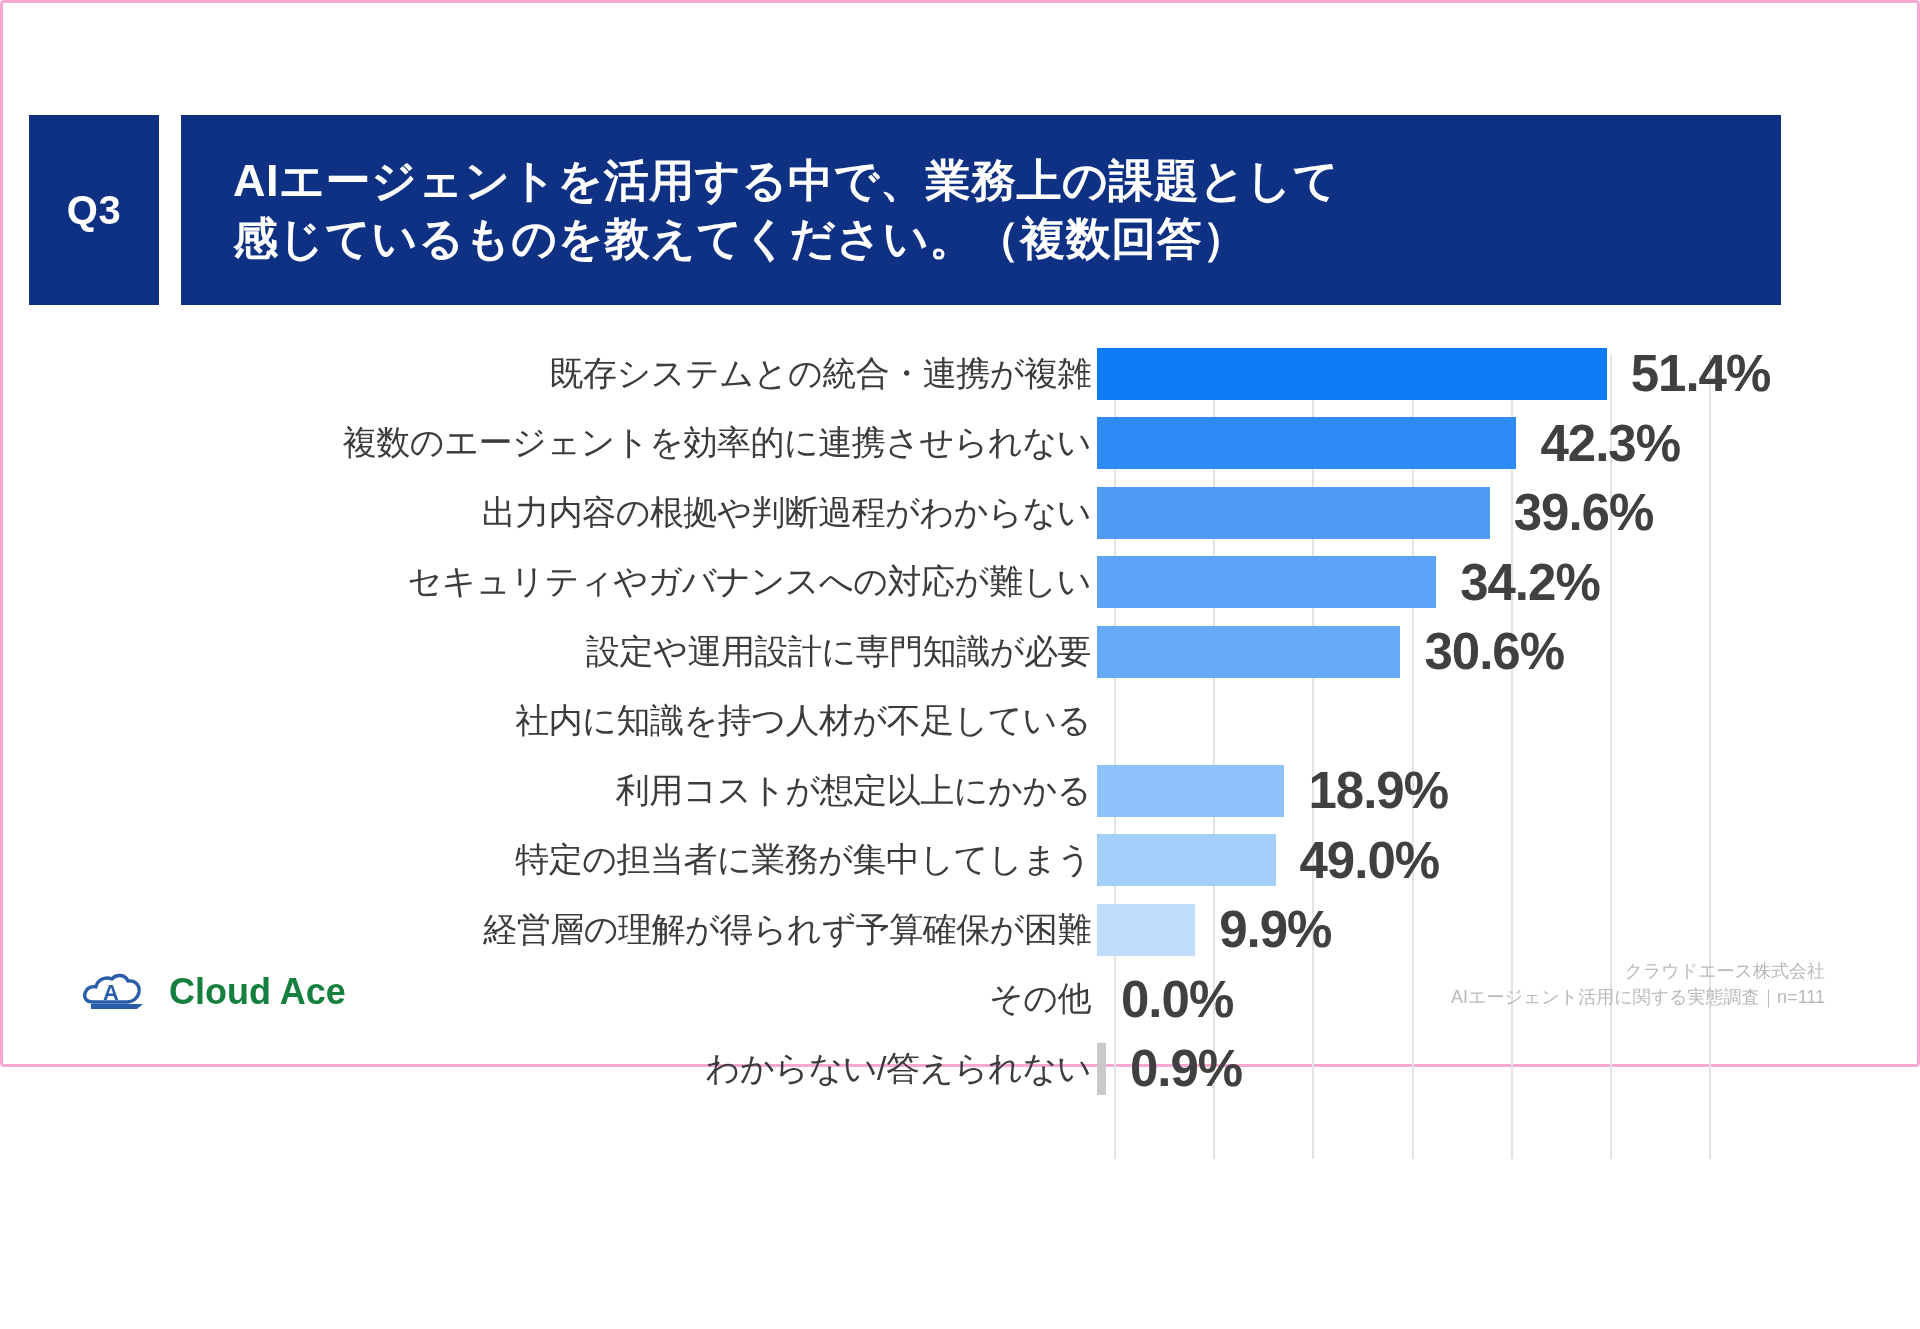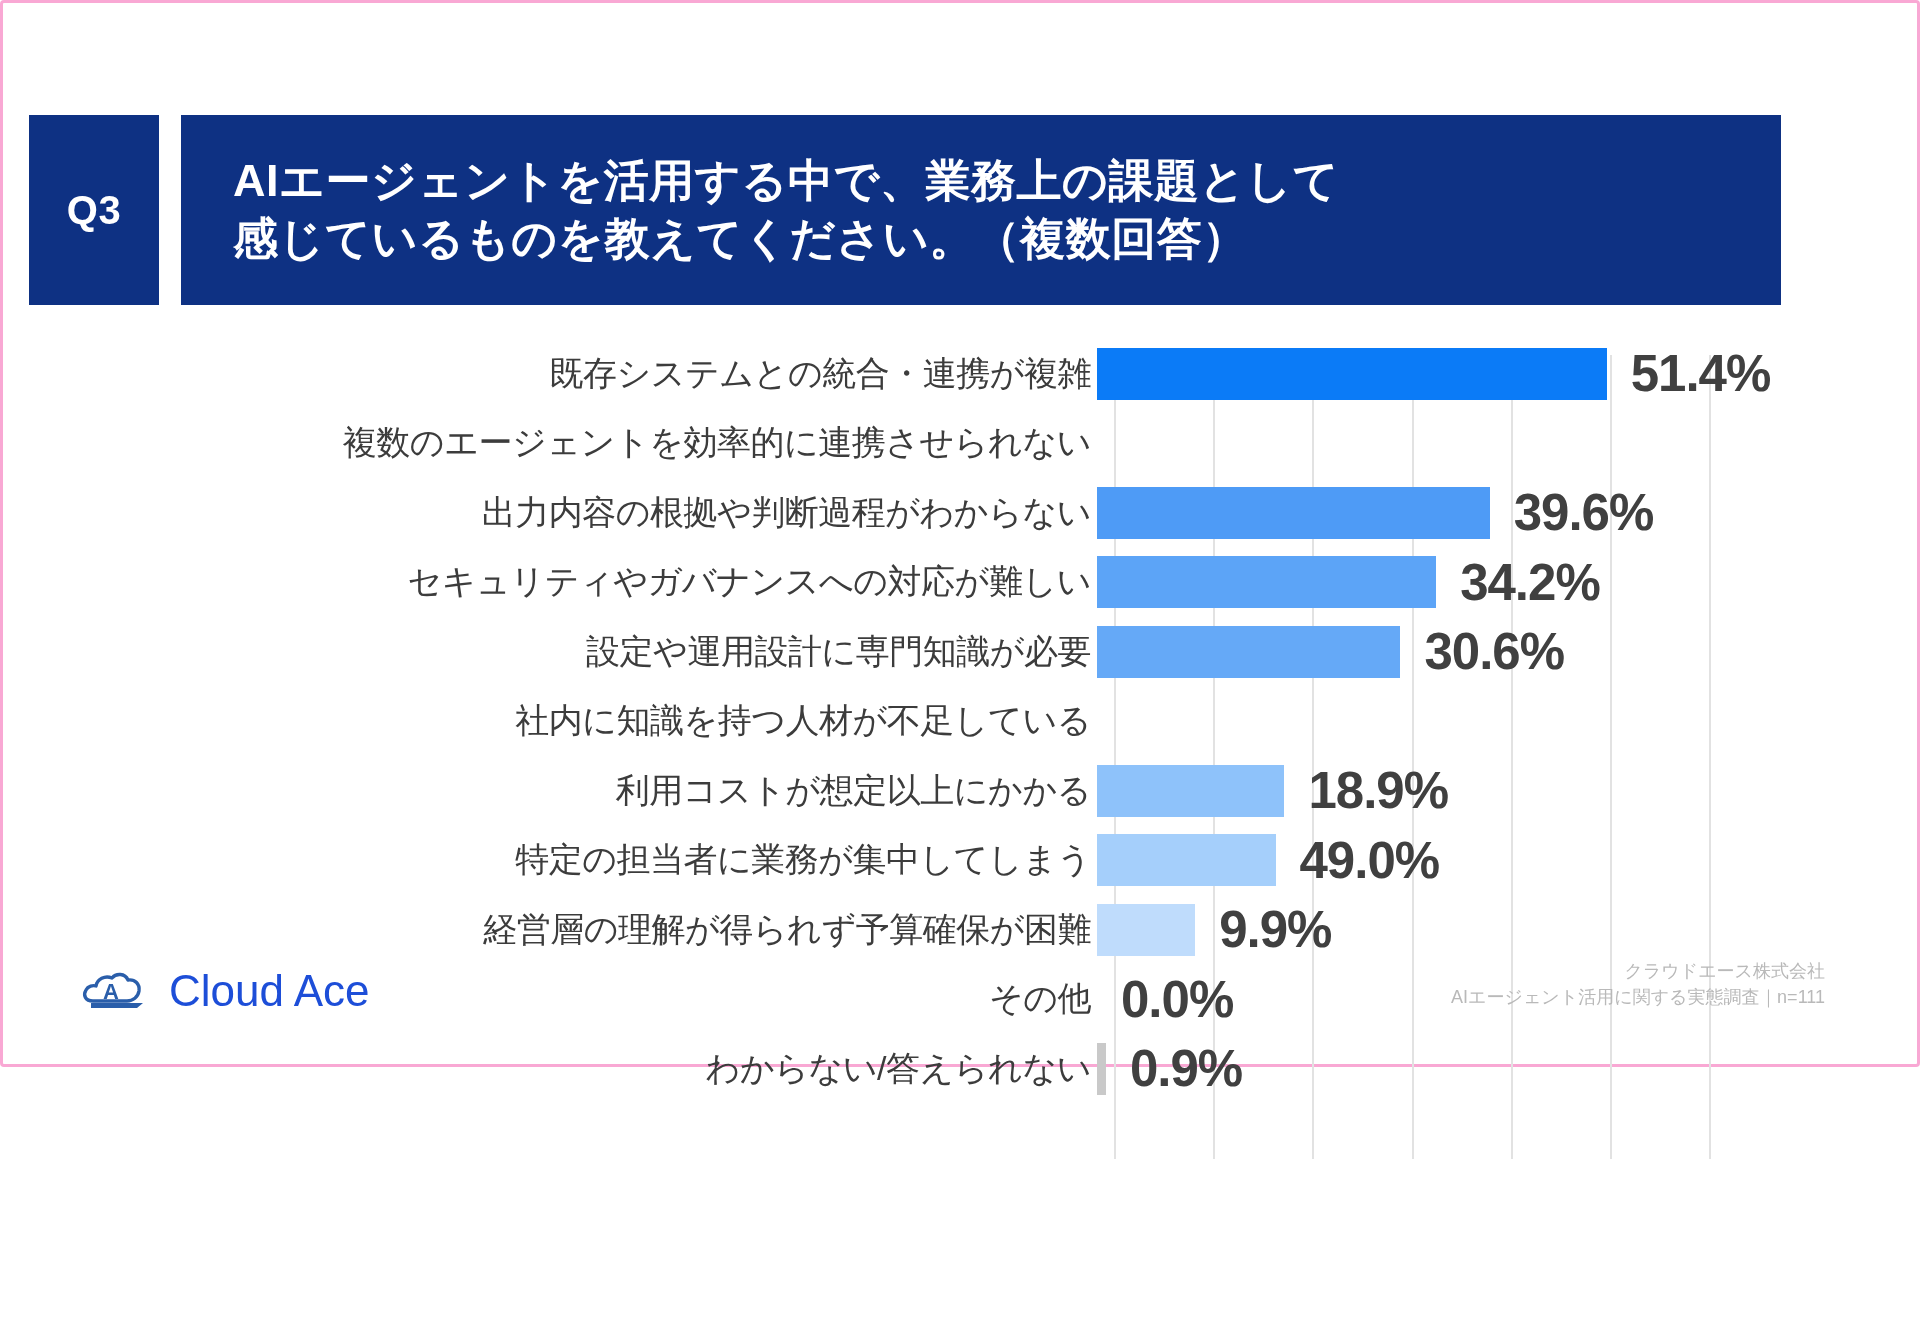--- a/index.html
+++ b/index.html
@@ -127,24 +127,24 @@
   
   .logo {
     position: absolute;
     left: 78px; bottom: 48px;
     display: flex;
     align-items: center;
     gap: 14px;
   }
   .logo-mark { width: 74px; height: 48px; }
   .logo-text {
-    font-size: 44px;
-    color: #1d4ed8;
+    font-size: 36px;
+    color: #15803d;
     letter-spacing: 0px;
-    font-weight: 400;
+    font-weight: 700;
   }
   .credits {
     position: absolute;
     right: 92px; bottom: 54px;
     text-align: right;
     color: #b9b9b9;
     font-size: 18px;
     line-height: 1.45;
   }
 </style>
@@ -177,20 +177,24 @@
     <div class="rows" id="rows">
         <div class="row">
           <div class="row-label">既存システムとの統合・連携が複雑</div>
           <div class="bar-area">
             <div class="bar" style="width: 509.717px; background: rgb(11, 123, 247);"></div>
             <div class="bar-value">51.4%</div>
           </div>
         </div>
         <div class="row">
           <div class="row-label">複数のエージェントを効率的に連携させられない</div>
+          <div class="bar-area">
+            <div class="bar" style="width: 419.475px; background: rgb(46, 138, 245);"></div>
+            <div class="bar-value">42.3%</div>
+          </div>
         </div>
         <div class="row">
           <div class="row-label">出力内容の根拠や判断過程がわからない</div>
           <div class="bar-area">
             <div class="bar" style="width: 392.7px; background: rgb(78, 155, 246);"></div>
             <div class="bar-value">39.6%</div>
           </div>
         </div>
         <div class="row">
           <div class="row-label">セキュリティやガバナンスへの対応が難しい</div>

